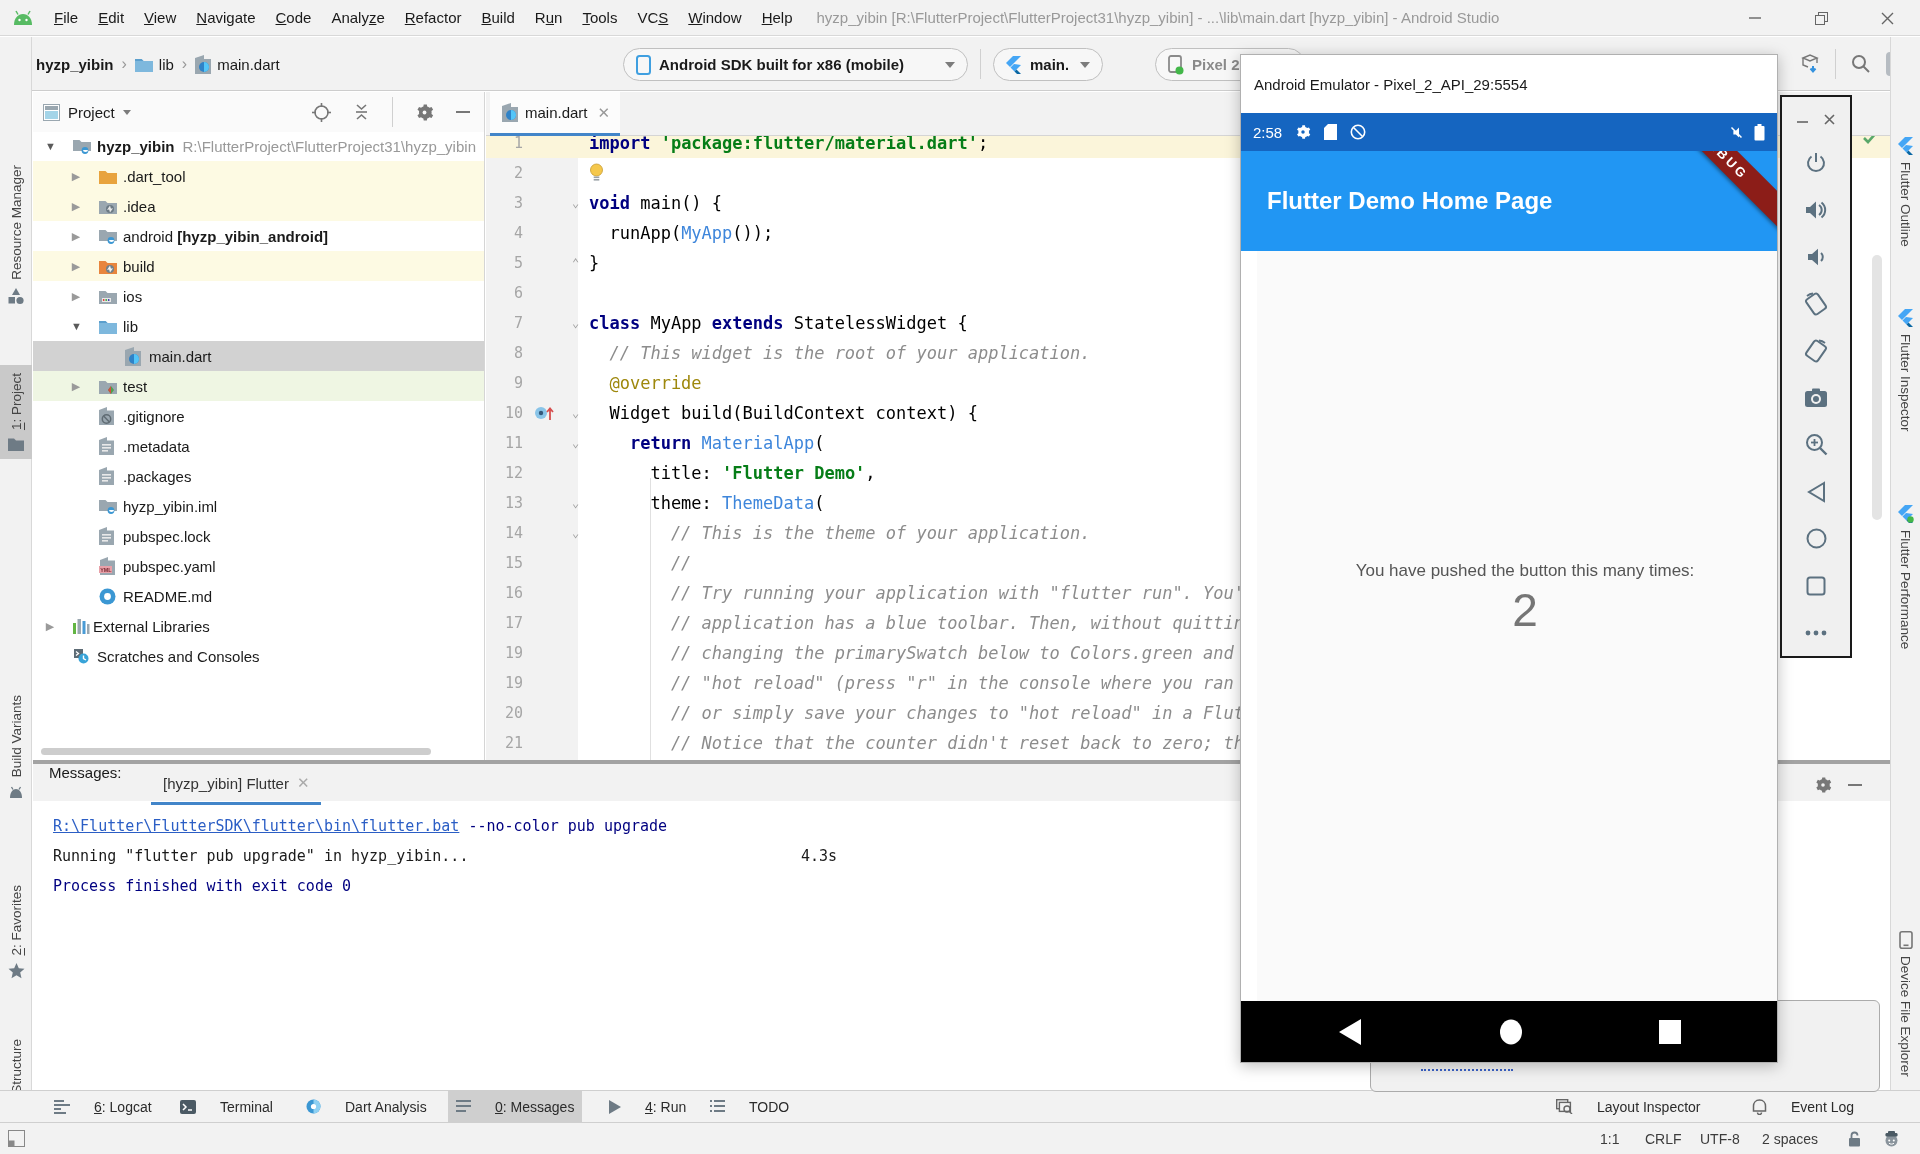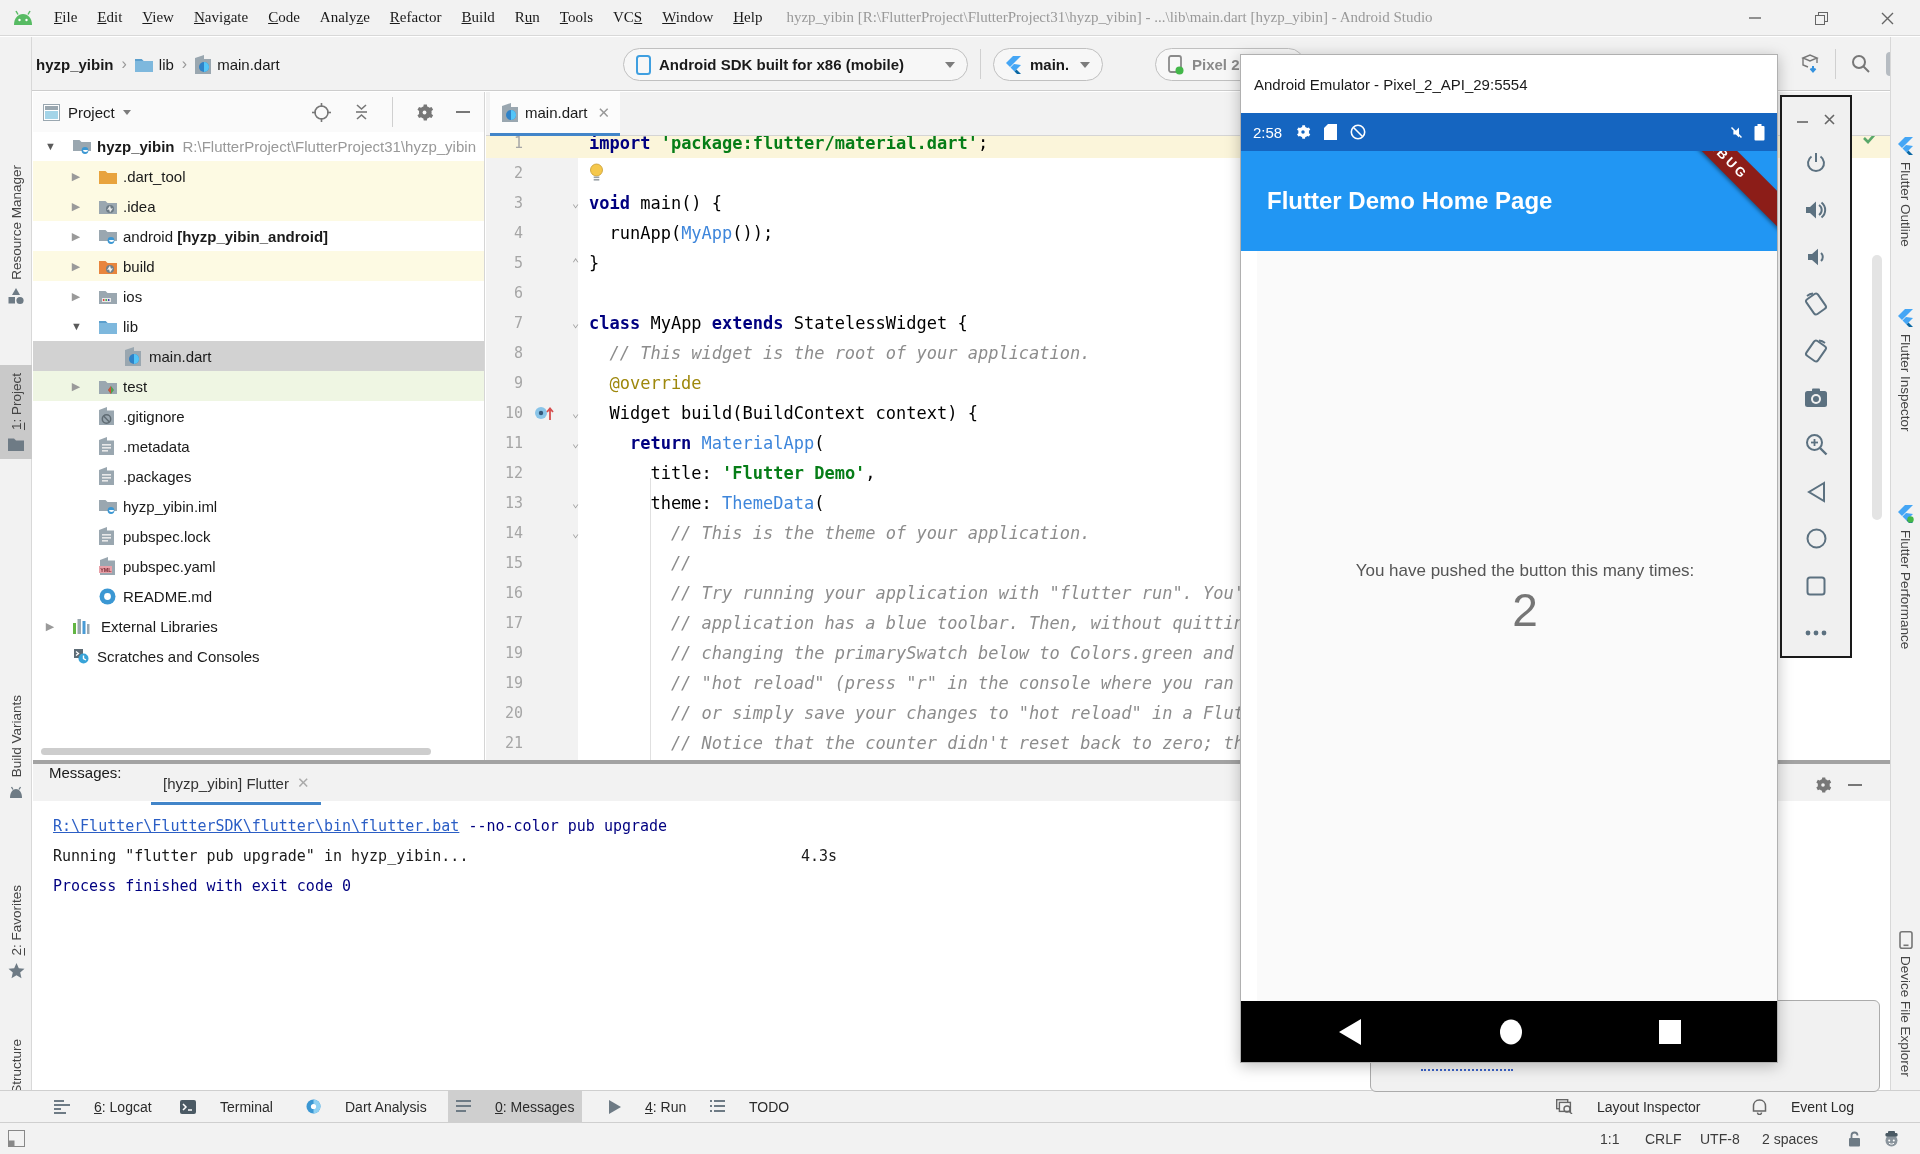--- a/index.html
+++ b/index.html
@@ -4,21 +4,21 @@
 <style>
 * { margin:0; padding:0; box-sizing:border-box; }
 html,body { width:1920px; height:1154px; overflow:hidden; }
 body { font-family:"Liberation Sans",sans-serif; font-size:15px; color:#1a1a1a; background:#fff; position:relative; }
 .abs { position:absolute; }
 .icon { display:inline-flex; align-items:center; justify-content:center; flex:none; }
 svg { display:block; }
 .u { text-decoration:underline; }
 
 
-#titlebar { left:0; top:0; width:1920px; height:36px; background:#f2f2f2; border-bottom:1px solid #d8d8d8; display:flex; align-items:center;font-family:Liberation Serif, serif; }
+#titlebar { left:0; top:0; width:1920px; height:36px; background:#f2f2f2; border-bottom:1px solid #d8d8d8; display:flex; align-items:center; }
 #titlebar .logo { margin:0 10px 0 12px; }
 .menu-item { padding:0 10px; height:36px; display:flex; align-items:center; cursor:default; }
 #win-title { color:#999; margin-left:14px; white-space:nowrap; overflow:hidden; }
 #win-controls { position:absolute; right:0; top:0; height:36px; display:flex; align-items:center; }
 #win-controls .wc { width:66px; height:36px; display:flex; align-items:center; justify-content:center; color:#666; }
 
 
 #toolbar { left:0; top:37px; width:1920px; height:54px; background:#f2f2f2; border-bottom:1px solid #cdcdcd; }
 #breadcrumbs { position:absolute; left:14px; top:0; height:54px; display:flex; align-items:center; gap:6px; }
 .crumb { display:flex; align-items:center; gap:6px; }
@@ -598,21 +598,21 @@
       <div class="tree-row" style="top: 519px;">
         <span class="arrow" style="left: 12px; color: rgb(154, 154, 154); font-size: 11px;">▶</span>
         <span class="icon" style="position: absolute; left: 40px;">
           <svg width="17" height="16" viewBox="0 0 17 16">
             <rect x="0" y="5" width="3" height="11" fill="#62b543"></rect>
             <rect x="4.5" y="1" width="3.5" height="15" fill="#9aa7b0"></rect>
             <rect x="9.5" y="3" width="3" height="13" fill="#4a9bd5"></rect>
             <rect x="14" y="6" width="2.5" height="10" fill="#9aa7b0"></rect>
           </svg>
         </span>
-        <span class="tlabel" style="left: 68px;"><span>External Libraries</span></span>
+        <span class="tlabel" style="left: 60px;"><span>External Libraries</span></span>
       </div>
       <div class="tree-row" style="top: 549px;">
         <span class="icon" style="position: absolute; left: 40px;">
           <svg width="17" height="16" viewBox="0 0 17 16">
             <path d="M1 1 L10 1 L10 10 L1 10 Z" fill="#5d6b75"></path>
             <path d="M3 3.5 L5.5 5.5 L3 7.5" fill="none" stroke="#fff" stroke-width="1.3"></path>
             <circle cx="10.5" cy="10.5" r="5" fill="#38a3d8"></circle>
             <path d="M10.5 7.5 L10.5 10.5 L13 12" fill="none" stroke="#fff" stroke-width="1.4"></path>
           </svg>
         </span>

